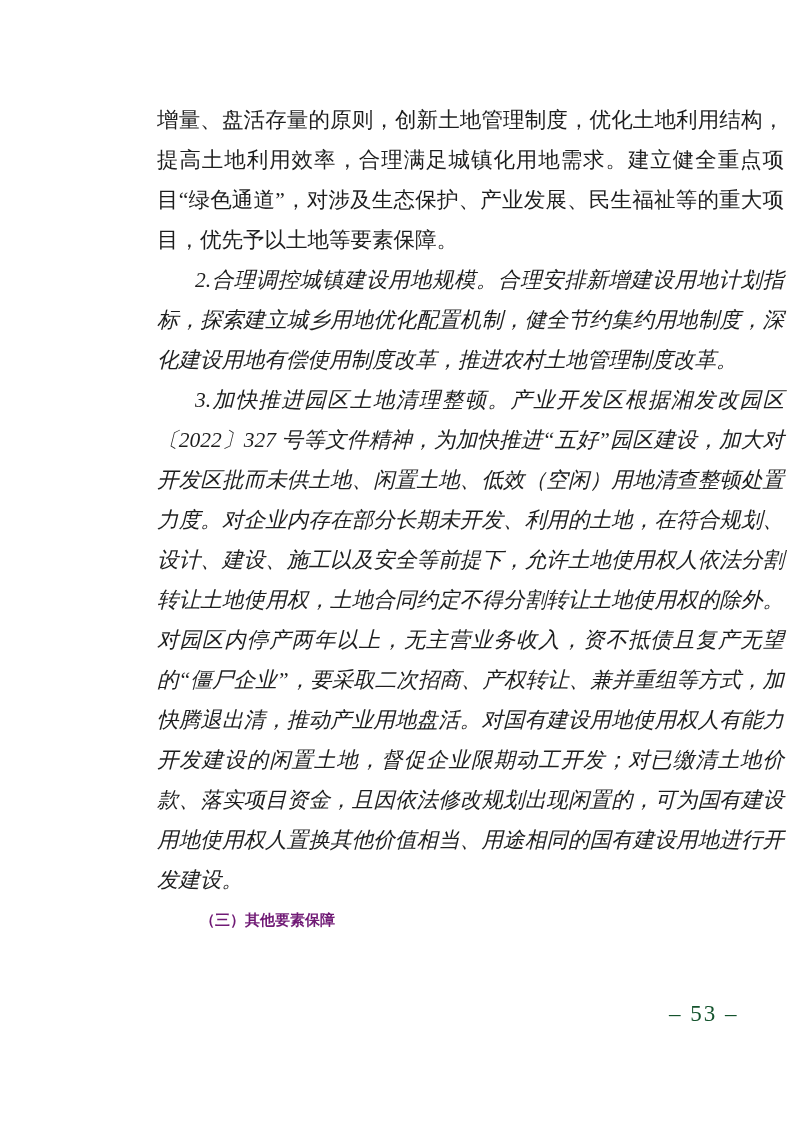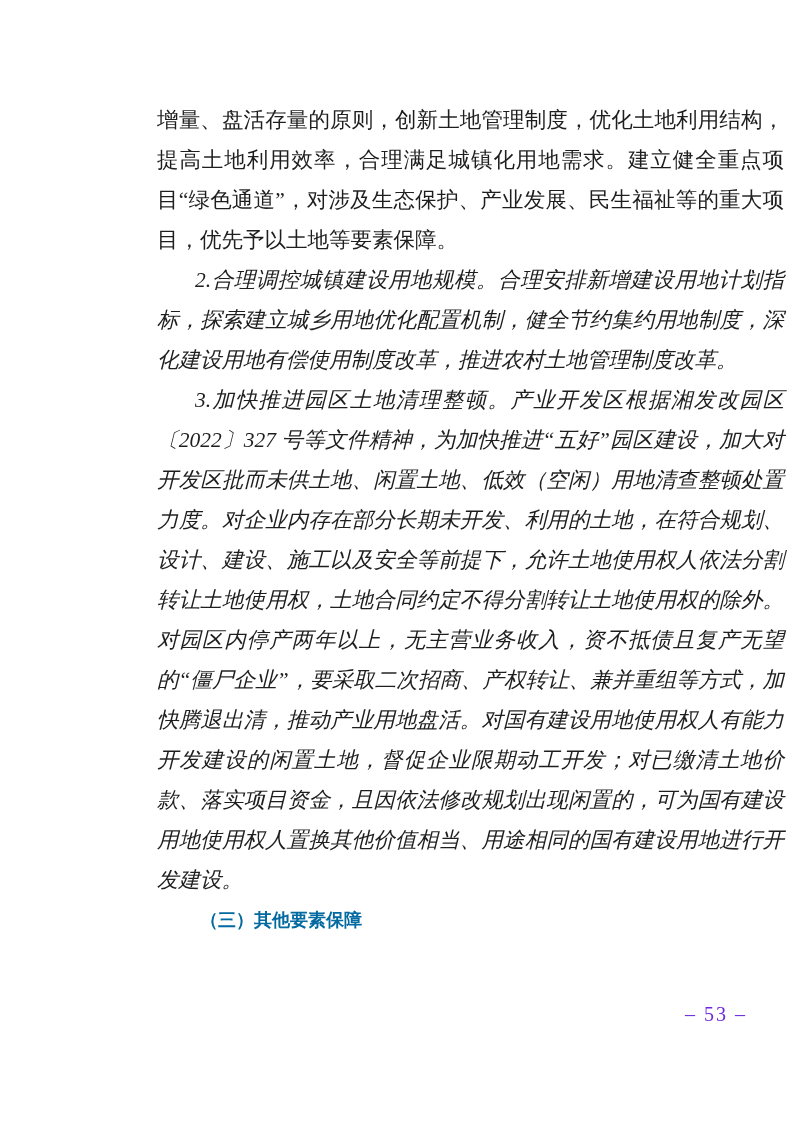--- a/index.html
+++ b/index.html
@@ -32,36 +32,36 @@
     margin: 0;
     padding: 0;
   }
   .para-indent {
     text-indent: 38px;
     font-style: italic;
   }
   .section-heading {
     margin: 0;
     padding: 0;
-    font-size: 18px;
+    font-size: 15px;
     line-height: 40px;
     font-weight: 700;
     text-indent: 43px;
     text-align: left;
-    color: #0369a1;
+    color: #701a75;
     font-family: "Liberation Serif", serif;
   }
   .page-number {
     position: absolute;
-    left: 613px;
+    left: 597px;
     top: 1001px;
-    font-size: 20px;
+    font-size: 23px;
     line-height: 26px;
     letter-spacing: 2px;
-    color: #6d28d9;
+    color: #14532d;
     font-family: "Liberation Serif", serif;
   }
 </style>
 </head>
 <body>
 
 <div class="page">
 
   <div class="doc-body">
 

